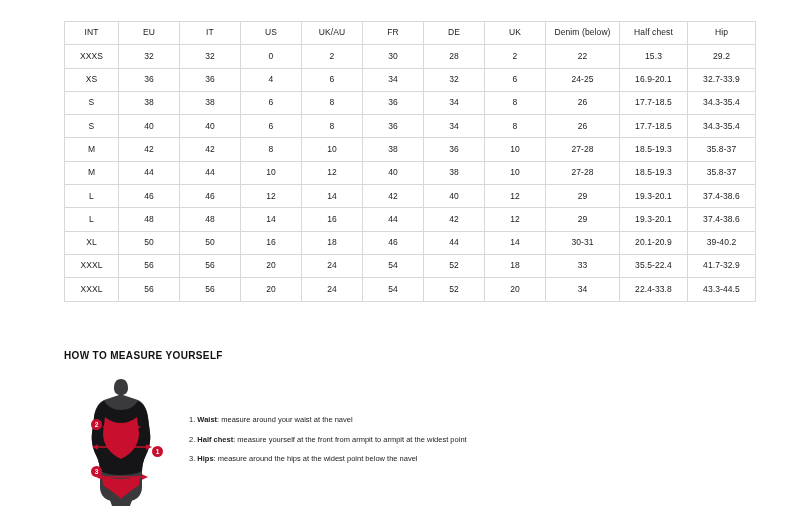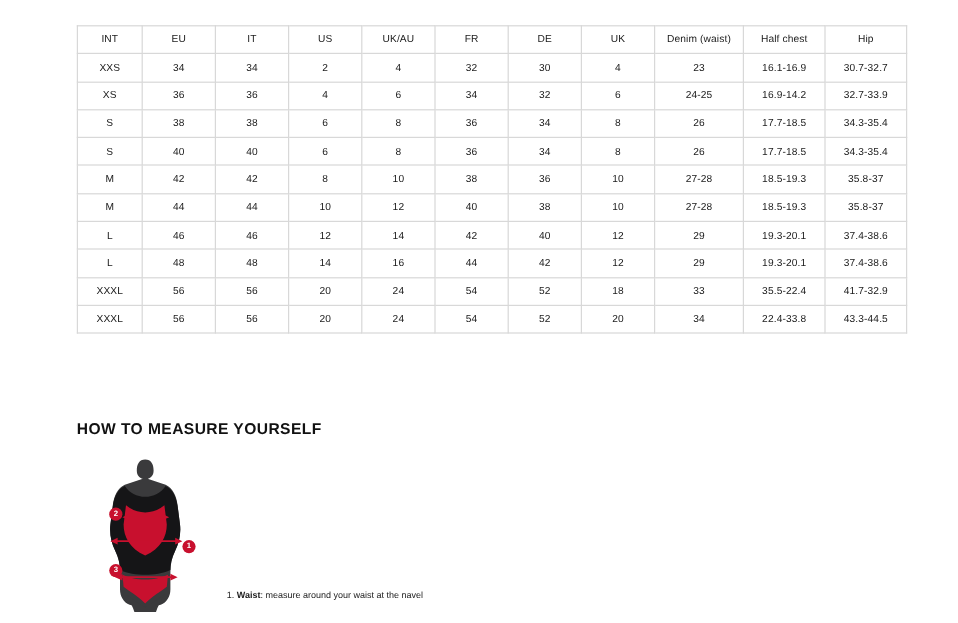--- a/index.html
+++ b/index.html
@@ -44,29 +44,29 @@
   .col-half  { width: 68px; }
   .col-hip   { width: 68px; }
 
   .measure-wrap {
     position: absolute;
     left: 64px;
     top: 350px;
     width: 700px;
   }
   .measure-title {
-    font-size: 13px;
+    font-size: 10px;
     font-weight: bold;
     letter-spacing: 0.35px;
     color: #111;
     margin: 0 0 10px 0;
   }
   .measure-body {
     display: flex;
-    align-items: flex-end;
+    align-items: center;
   }
   .figure-box {
     width: 115px;
     height: 135px;
     position: relative;
     flex: 0 0 115px;
   }
   .notes {
     margin-left: 10px;
     padding-top: 12px;
@@ -116,50 +116,50 @@
   <thead>
     <tr>
       <th>INT</th>
       <th>EU</th>
       <th>IT</th>
       <th>US</th>
       <th>UK/AU</th>
       <th>FR</th>
       <th>DE</th>
       <th>UK</th>
-      <th>Denim (waist)</th>
+      <th>Denim (below)</th>
       <th>Half chest</th>
       <th>Hip</th>
     </tr>
   </thead>
   <tbody id="table-body">
       <tr>
-        <td>XXS</td>
-        <td>34</td>
-        <td>34</td>
+        <td>XXXS</td>
+        <td>32</td>
+        <td>32</td>
+        <td>0</td>
         <td>2</td>
-        <td>4</td>
-        <td>32</td>
         <td>30</td>
-        <td>4</td>
-        <td>23</td>
-        <td>16.1-16.9</td>
-        <td>30.7-32.7</td>
+        <td>28</td>
+        <td>2</td>
+        <td>22</td>
+        <td>15.3</td>
+        <td>29.2</td>
       </tr>
       <tr>
         <td>XS</td>
         <td>36</td>
         <td>36</td>
         <td>4</td>
         <td>6</td>
         <td>34</td>
         <td>32</td>
         <td>6</td>
         <td>24-25</td>
-        <td>16.9-14.2</td>
+        <td>16.9-20.1</td>
         <td>32.7-33.9</td>
       </tr>
       <tr>
         <td>S</td>
         <td>38</td>
         <td>38</td>
         <td>6</td>
         <td>8</td>
         <td>36</td>
         <td>34</td>
@@ -227,20 +227,33 @@
         <td>14</td>
         <td>16</td>
         <td>44</td>
         <td>42</td>
         <td>12</td>
         <td>29</td>
         <td>19.3-20.1</td>
         <td>37.4-38.6</td>
       </tr>
       <tr>
+        <td>XL</td>
+        <td>50</td>
+        <td>50</td>
+        <td>16</td>
+        <td>18</td>
+        <td>46</td>
+        <td>44</td>
+        <td>14</td>
+        <td>30-31</td>
+        <td>20.1-20.9</td>
+        <td>39-40.2</td>
+      </tr>
+      <tr>
         <td>XXXL</td>
         <td>56</td>
         <td>56</td>
         <td>20</td>
         <td>24</td>
         <td>54</td>
         <td>52</td>
         <td>18</td>
         <td>33</td>
         <td>35.5-22.4</td>
@@ -295,15 +308,17 @@
         <polygon points="84,106 78,103.2 78,108.8" fill="#c8102e"></polygon>
 
         <path d="M41 120 C44 126 47 131 48 135 L66 135 C67 131 70 126 73 120 C66 126 60 129 57 131 C54 129 48 126 41 120 Z" fill="#3a3a3c"></path>
       </svg>
       <div class="badge badge-1">1</div>
       <div class="badge badge-2">2</div>
       <div class="badge badge-3">3</div>
     </div>
     <div class="notes" id="notes-list">
         <div class="note"><span>1. </span><b>Waist</b><span>: measure around your waist at the navel</span></div>
+        <div class="note"><span>2. </span><b>Half chest</b><span>: measure yourself at the front from armpit to armpit at the widest point</span></div>
+        <div class="note"><span>3. </span><b>Hips</b><span>: measure around the hips at the widest point below the navel</span></div>
       </div>
   </div>
 </div>
 
 </body></html>

